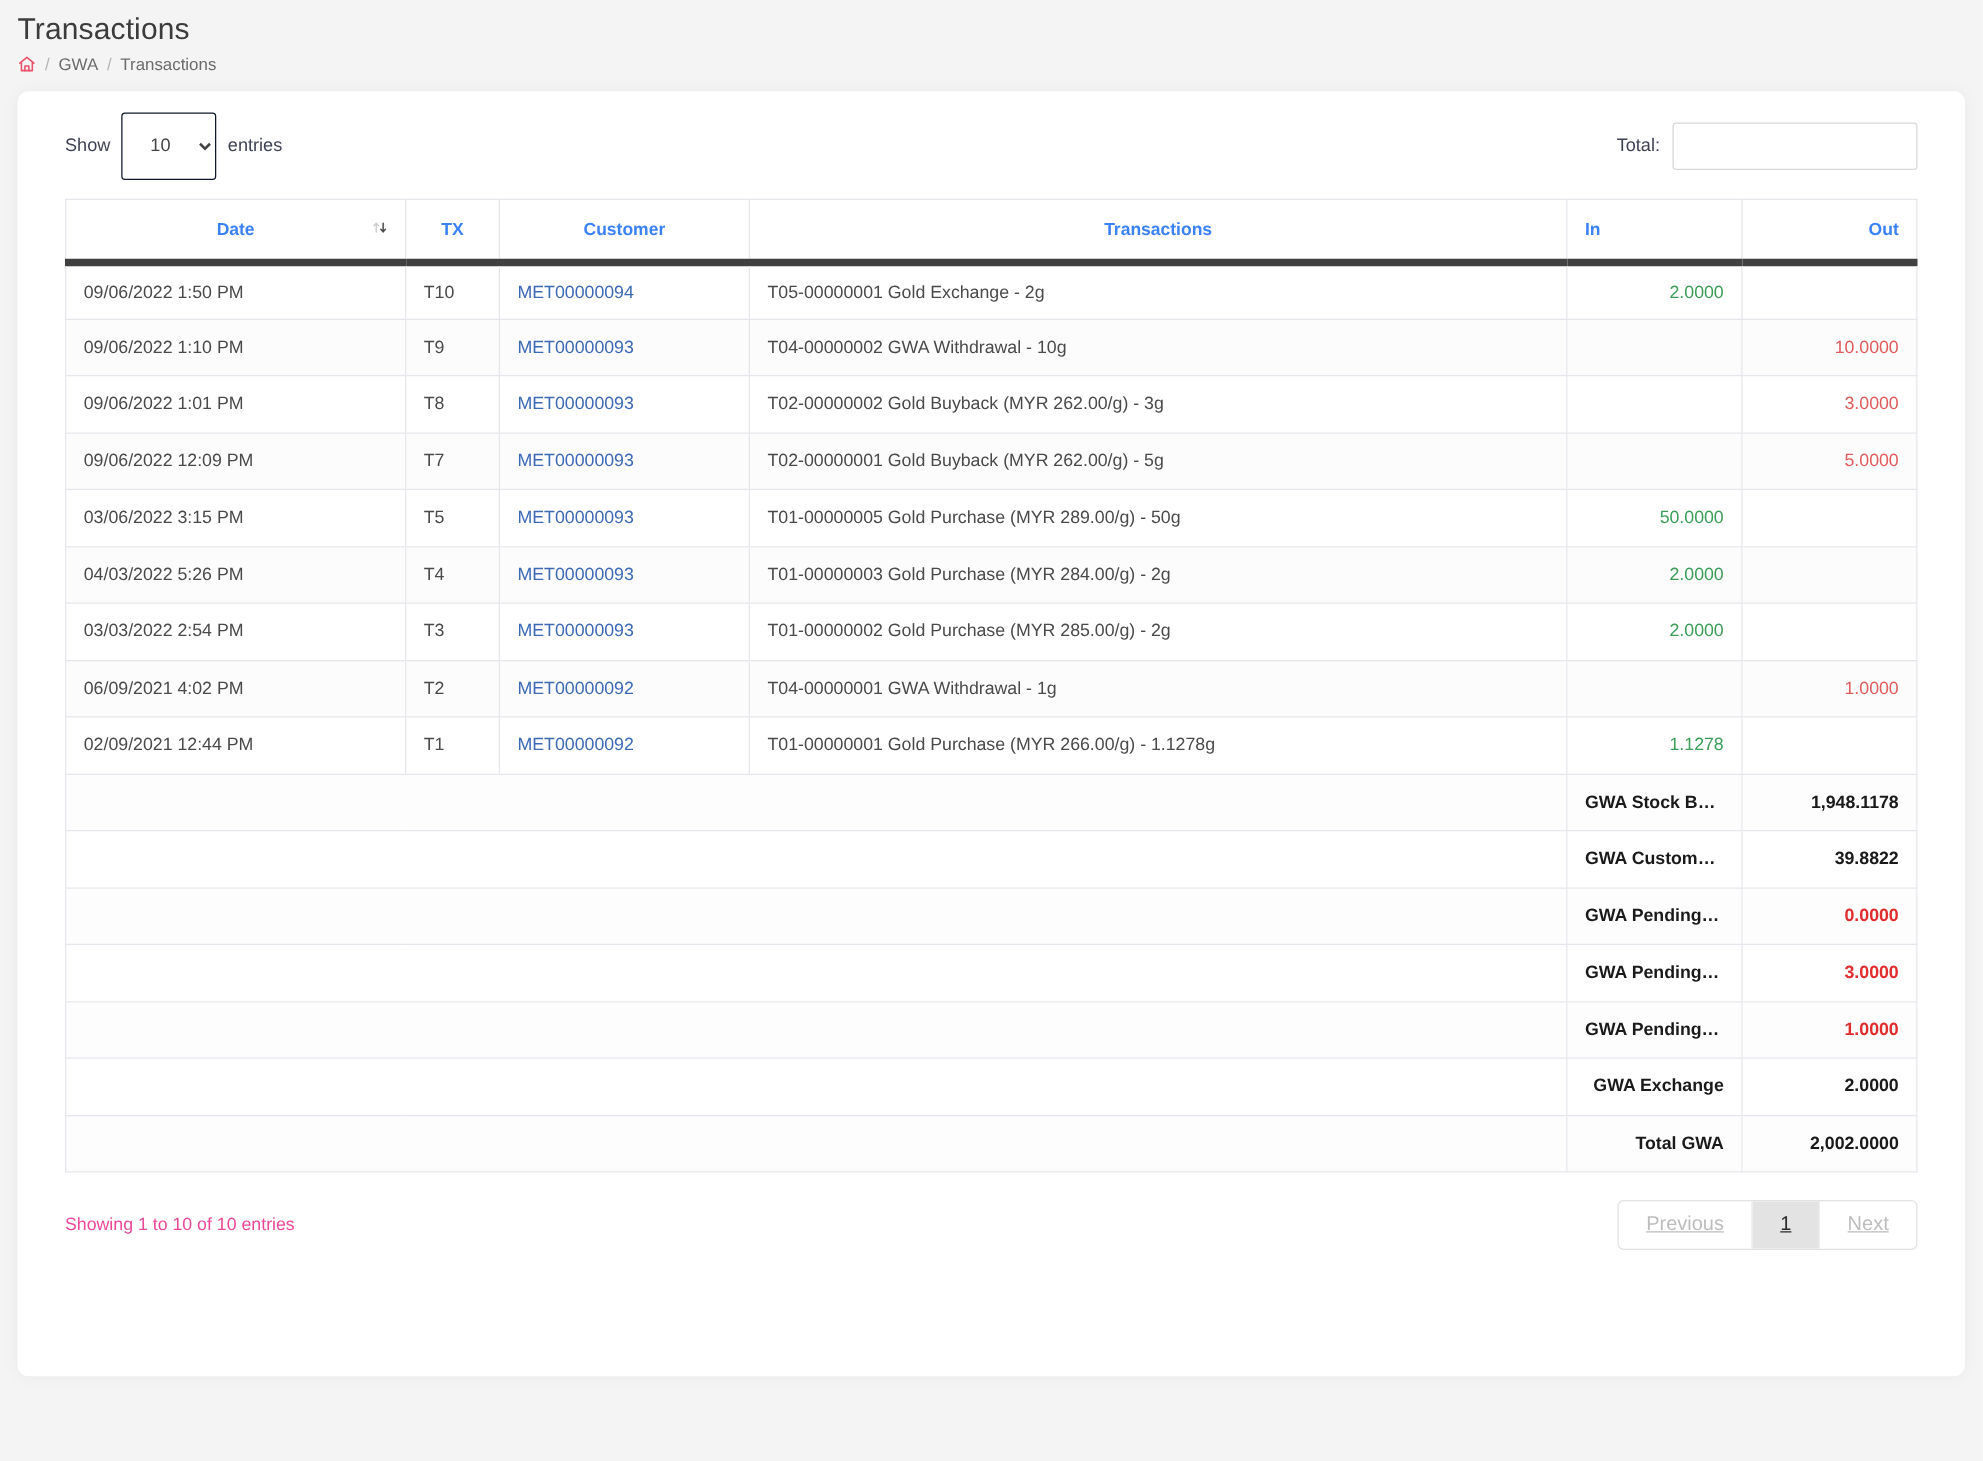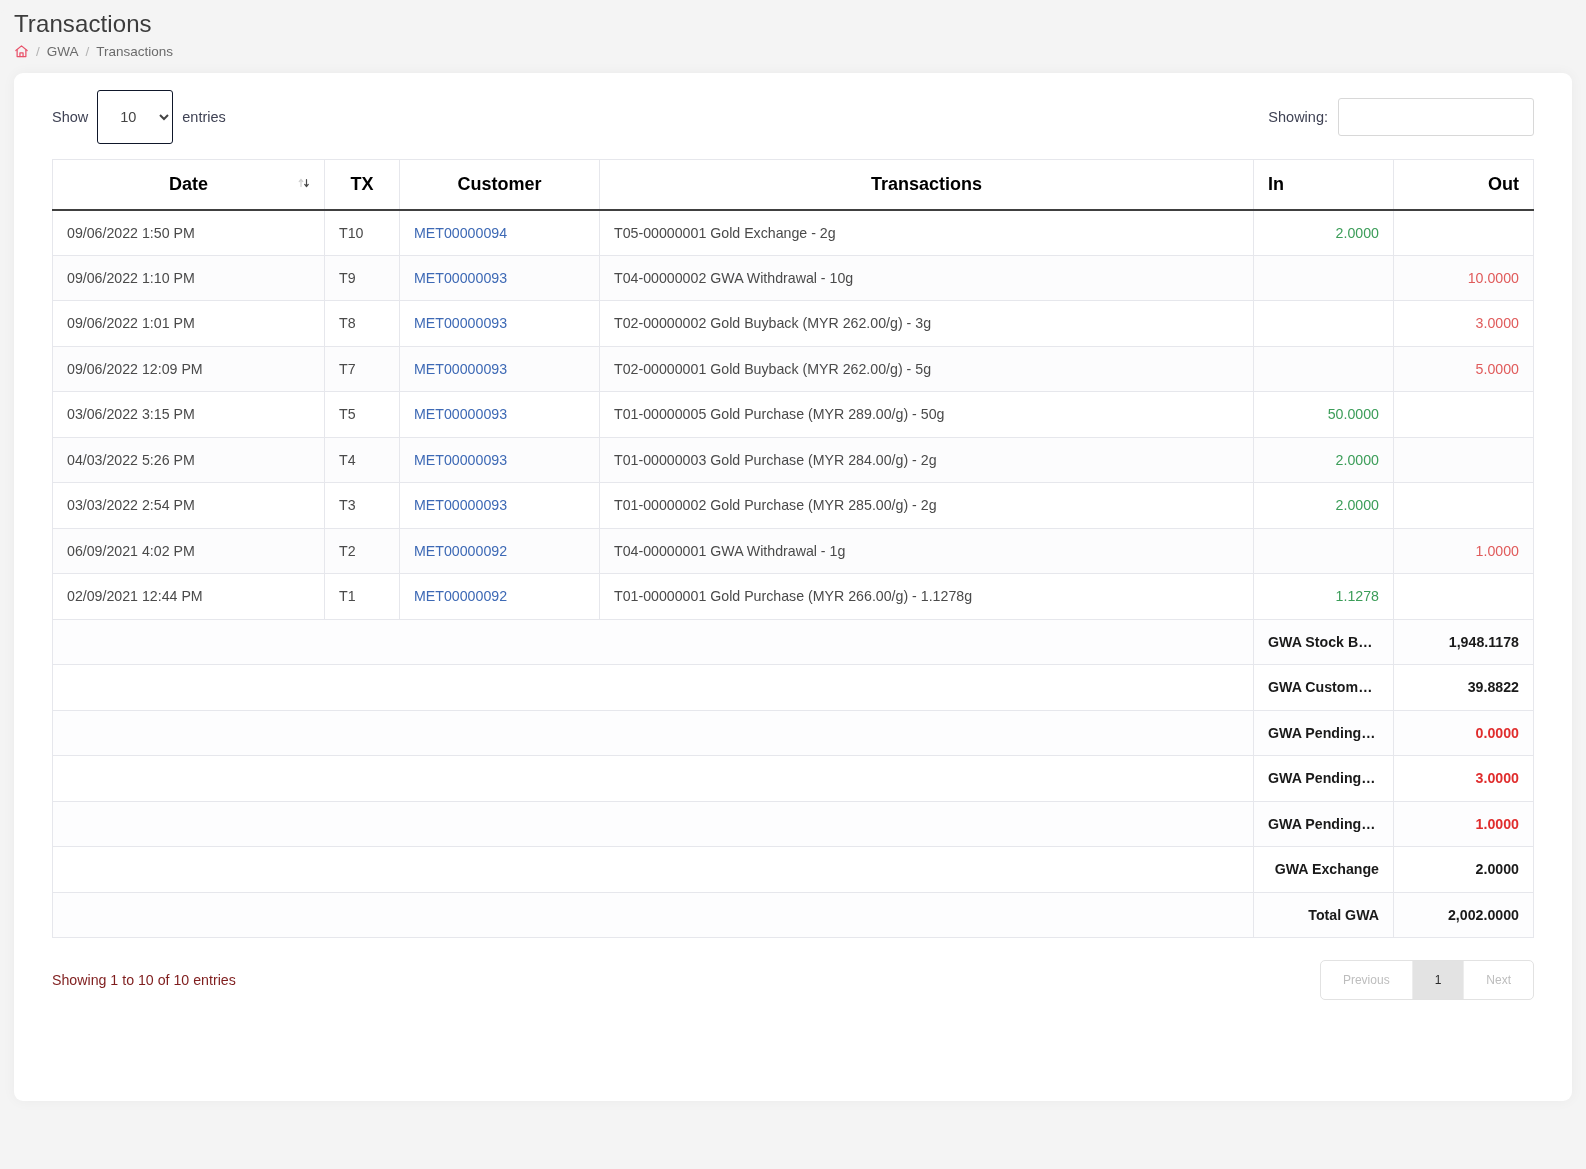--- a/index.html
+++ b/index.html
@@ -93,23 +93,23 @@
     border: 1px solid #e6e7ec;
     padding: 0 14px;
     height: 45.5px;
     vertical-align: middle;
     white-space: nowrap;
     overflow: hidden;
     text-overflow: ellipsis;
   }
   table.dt thead th {
     font-weight: bold;
-    color: #000000;
-    font-size: 18px;
-    border-bottom: 2px solid #404040;
+    color: #3b82f6;
+    font-size: 14px;
+    border-bottom: 6px solid #404040;
     height: 50px;
   }
   .col-date  { width: 272px; }
   .col-tx    { width: 75px; }
   .col-cust  { width: 200px; }
   .col-desc  { width: auto; }
   .col-in    { width: 140px; text-align: right; }
   .col-out   { width: 140px; text-align: right; }
 
   th.sortable { position: relative; cursor: pointer; }
@@ -156,36 +156,37 @@
   tfoot .blank { border-left: 1px solid #e6e7ec; }
 
   
   .bottom {
     display: flex;
     align-items: center;
     justify-content: space-between;
     margin-top: 22px;
     height: 40px;
   }
-  .info { font-size: 14.2px; color: #7f1d1d; }
+  .info { font-size: 14.2px; color: #ec4899; }
   .pager {
     display: flex;
     border: 1px solid #e2e2e2;
     border-radius: 5px;
     overflow: hidden;
     background: #fff;
   }
   .pager .pg {
     padding: 0 22px;
     height: 38px;
     line-height: 38px;
-    font-size: 12px;
+    font-size: 16px;
     color: #bdbdbd;
     border-right: 1px solid #ededed;
     user-select: none;
+    text-decoration: underline;
   }
   .pager .pg:last-child { border-right: none; }
   .pager .pg.active { background: #e3e3e3; color: #2a2a2a; font-weight: normal; }
 </style>
 </head>
 <body>
 
 <div class="page-head">
   <div class="page-title">Transactions</div>
   <nav class="breadcrumb">
@@ -207,21 +208,21 @@
 
   <div class="controls">
     <div class="length-box">
       <span>Show</span>
       <select>
         <option selected="">10</option>
       </select>
       <span>entries</span>
     </div>
     <div class="search-box">
-      <label>Showing:</label>
+      <label>Total:</label>
       <input type="text" placeholder="" style="">
     </div>
   </div>
 
   <table class="dt">
     <colgroup>
       <col class="col-date">
         <col class="col-tx">
         <col class="col-cust">
       <col class="col-desc">

